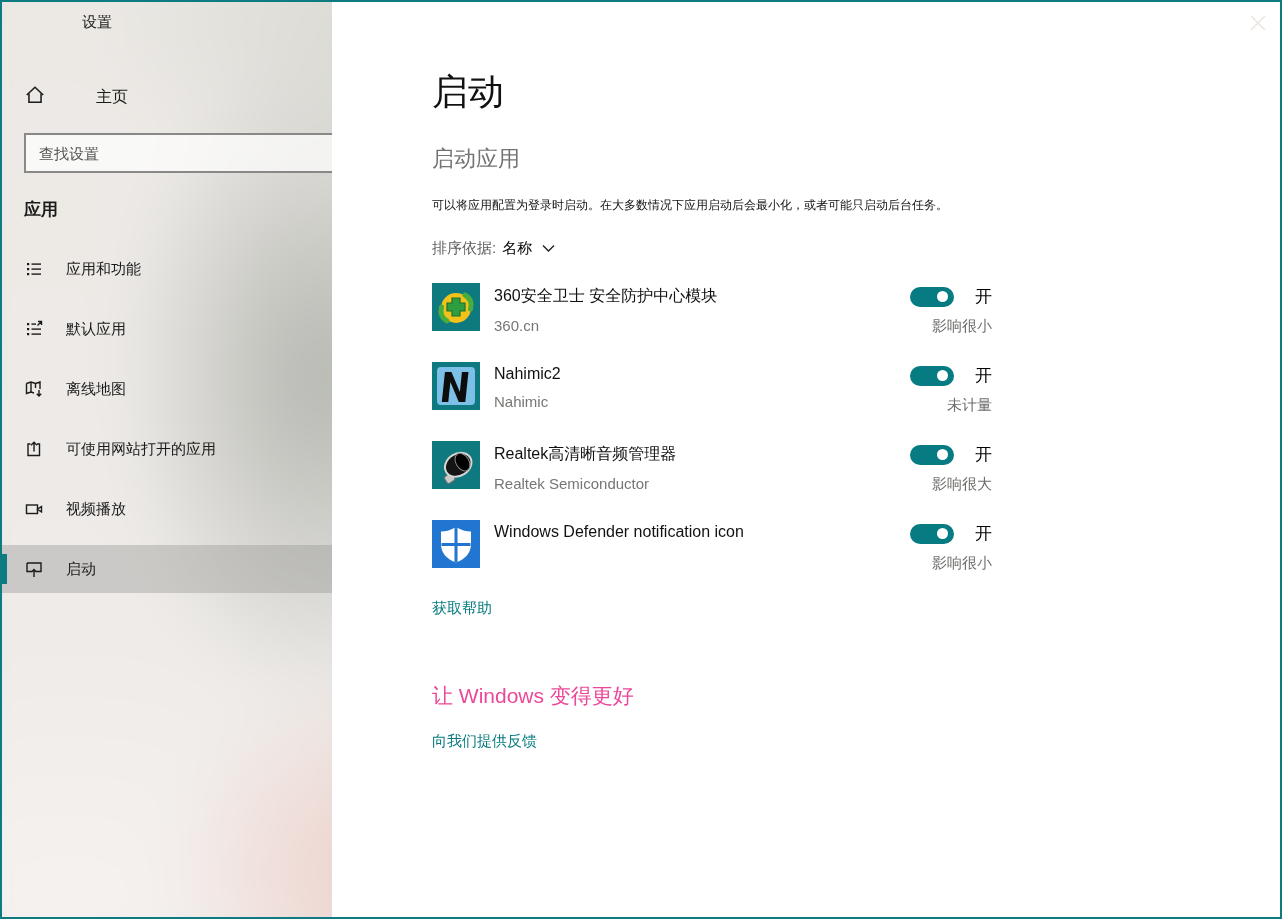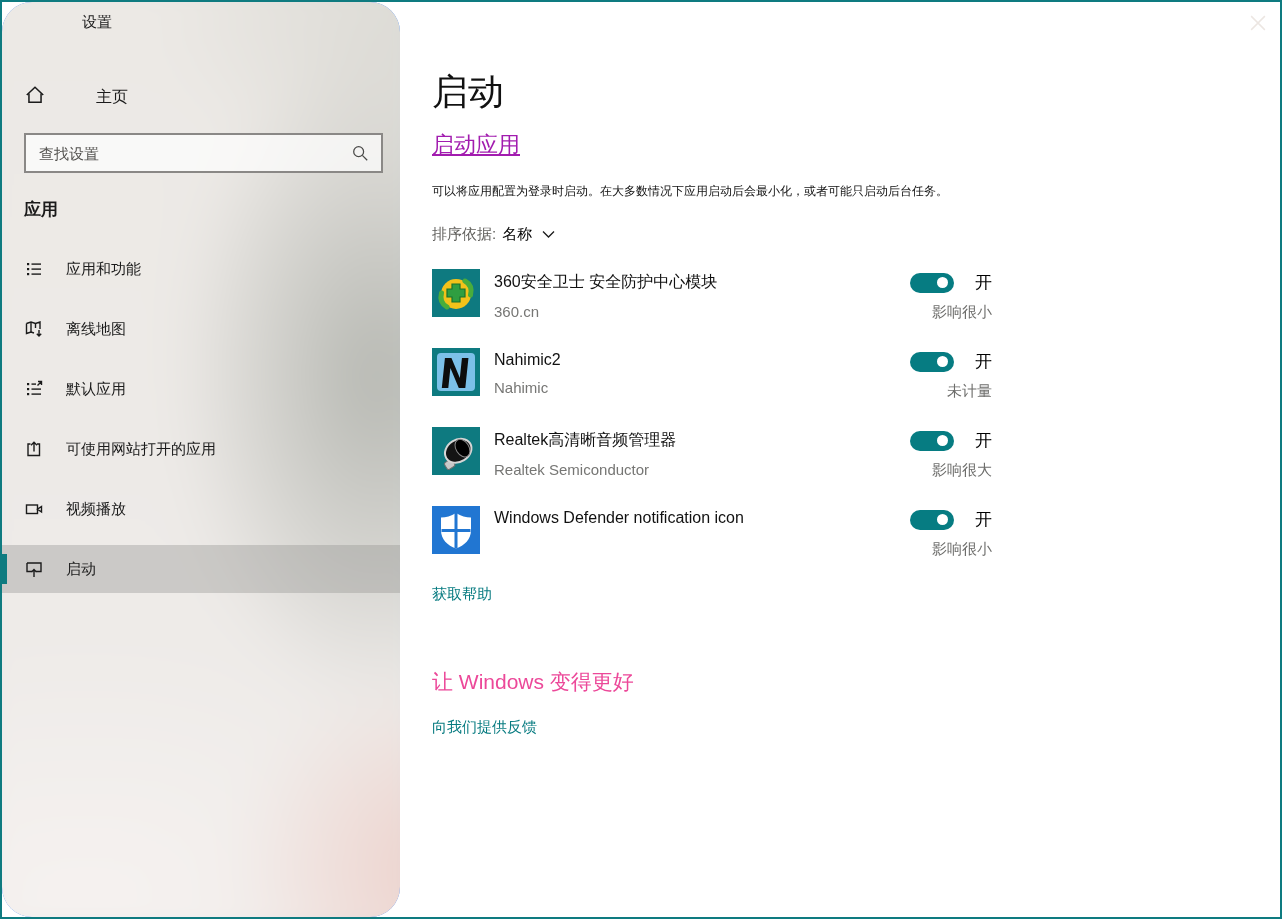--- a/index.html
+++ b/index.html
@@ -3,22 +3,22 @@
 <meta charset="utf-8">
 <style>
   * { margin:0; padding:0; box-sizing:border-box; }
   html,body { width:1282px; height:919px; }
   body { font-family:"Liberation Sans","DejaVu Sans",sans-serif; color:#1b1b1b; }
 
   .window { position:relative; width:1282px; height:919px;
     border:2px solid #0e7b80; background:#ffffff; overflow:hidden; }
 
   
-  .sidebar { position:absolute; left:0; top:0; width:398px; height:100%;
-    overflow:hidden; background:#3b82f6;border-radius:30px; }
+  .sidebar { position:absolute; left:0; top:0; width:330px; height:100%;
+    overflow:hidden; background:#3b82f6; }
   .acrylic { position:absolute; inset:-60px; filter:blur(28px); pointer-events:none;
     background:
       radial-gradient(280px 460px at 84% 42%, rgba(143,148,140,0.60), rgba(143,148,140,0) 72%),
       radial-gradient(300px 280px at 96% 90%, rgba(235,185,176,0.55), rgba(235,185,176,0) 70%),
       radial-gradient(340px 200px at 90% 8%, rgba(205,205,198,0.55), rgba(205,205,198,0) 75%),
       radial-gradient(460px 320px at 28% 92%, rgba(246,242,240,0.95), rgba(246,242,240,0) 78%),
       linear-gradient(#ece9e5, #efecea); }
   .sidebar-inner { position:relative; z-index:1; height:100%; }
 
   .titlebar-title { position:absolute; left:80px; top:11px; font-size:15px; color:#1b1b1b; }
@@ -49,21 +49,21 @@
     background:#0e7b80; display:none; }
   .nav-item.selected .accent-pill { display:block; }
 
   
   .main { position:absolute; left:398px; top:0; right:0; bottom:0; background:#fff;
     padding-left:32px; }
   .close-icon { position:absolute; top:13px; right:14px; width:16px; height:16px;
     opacity:0.55; cursor:pointer; }
 
   .page-title { margin-top:66px; font-size:36px; font-weight:400; color:#111; }
-  .sub-title  { margin-top:13px; font-size:22px; font-weight:400; color:#a21caf;text-decoration:underline; }
+  .sub-title  { margin-top:27px; font-size:22px; font-weight:400; color:#737373; }
   .desc { margin-top:19px; width:552px; font-size:12px; line-height:25px; color:#121212; }
 
   .sort-row { margin-top:21px; display:flex; align-items:center; font-size:15px; cursor:pointer; width:max-content; }
   .sort-label { color:#5f5e5b; margin-right:6px; }
   .sort-value { color:#000; }
   .sort-chevron { margin-left:10px; display:flex; }
 
   .app-list { margin-top:25px; width:560px; }
   .app-row { display:flex; height:48px; margin-bottom:31px; }
   .app-icon { width:48px; height:48px; flex:0 0 48px; }
@@ -133,42 +133,42 @@
               <line x1="7.5" y1="15.1" x2="17" y2="15.1"></line>
             </svg>
           </span>
           <span class="nav-label">应用和功能</span>
         </div>
 
         <div class="nav-item">
 
           <span class="nav-ico">
             <svg class="lineicon" width="20" height="20" viewBox="0 0 20 20">
-              <path d="M2.5 4.5 L7 3 L11.5 4.5 L16 3 V10 M2.5 4.5 V14.5 L7 13 L10 14"></path>
-              <path d="M7 3 V13 M11.5 4.5 V9"></path>
-              <path d="M15 11 v6 M12.8 14.8 L15 17 L17.2 14.8"></path>
-            </svg>
-          </span>
-          <span class="nav-label">离线地图</span>
-        </div>
-
-        <div class="nav-item">
-
-          <span class="nav-ico">
-            <svg class="lineicon" width="20" height="20" viewBox="0 0 20 20">
               <rect x="3" y="4" width="2.2" height="2.2" fill="#1b1b1b" stroke="none"></rect>
               <rect x="3" y="9" width="2.2" height="2.2" fill="#1b1b1b" stroke="none"></rect>
               <rect x="3" y="14" width="2.2" height="2.2" fill="#1b1b1b" stroke="none"></rect>
               <line x1="7.5" y1="5.1" x2="12" y2="5.1"></line>
               <line x1="7.5" y1="10.1" x2="17" y2="10.1"></line>
               <line x1="7.5" y1="15.1" x2="17" y2="15.1"></line>
               <path d="M13.5 6.5 L17.5 2.5 M14 2.5 h3.5 v3.5"></path>
             </svg>
           </span>
           <span class="nav-label">默认应用</span>
+        </div>
+
+        <div class="nav-item">
+
+          <span class="nav-ico">
+            <svg class="lineicon" width="20" height="20" viewBox="0 0 20 20">
+              <path d="M2.5 4.5 L7 3 L11.5 4.5 L16 3 V10 M2.5 4.5 V14.5 L7 13 L10 14"></path>
+              <path d="M7 3 V13 M11.5 4.5 V9"></path>
+              <path d="M15 11 v6 M12.8 14.8 L15 17 L17.2 14.8"></path>
+            </svg>
+          </span>
+          <span class="nav-label">离线地图</span>
         </div>
 
         <div class="nav-item">
 
           <span class="nav-ico">
             <svg class="lineicon" width="20" height="20" viewBox="0 0 20 20">
               <path d="M6.5 5 H4 V16.5 H15.5 V5 H13"></path>
               <path d="M10 12.5 V3.5 M7 6.2 L10 3.2 L13 6.2"></path>
             </svg>
           </span>

